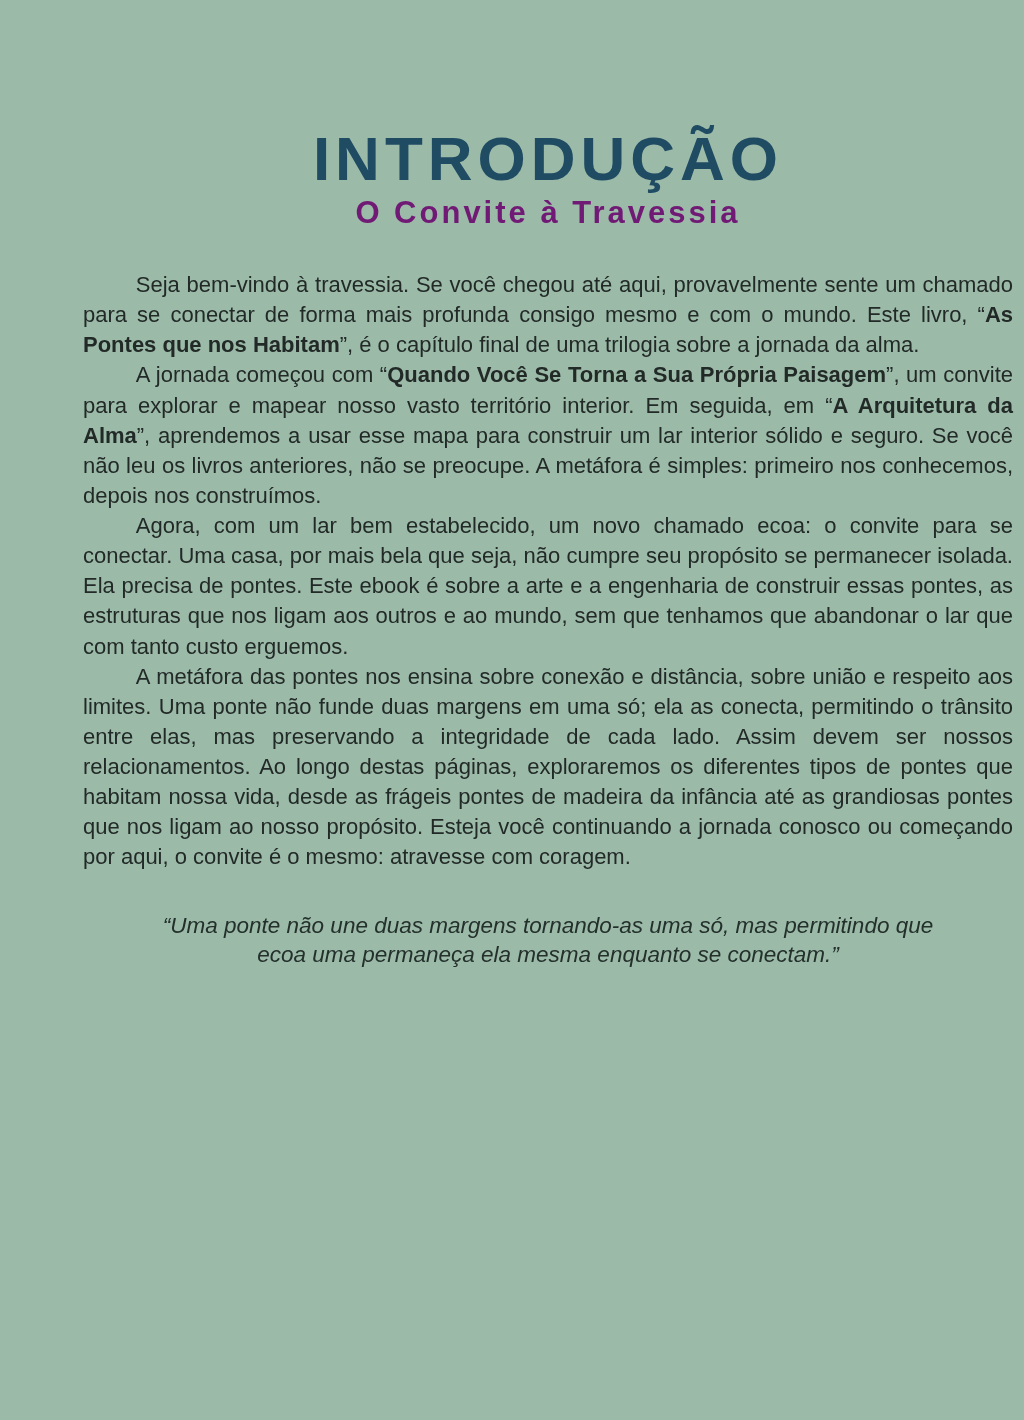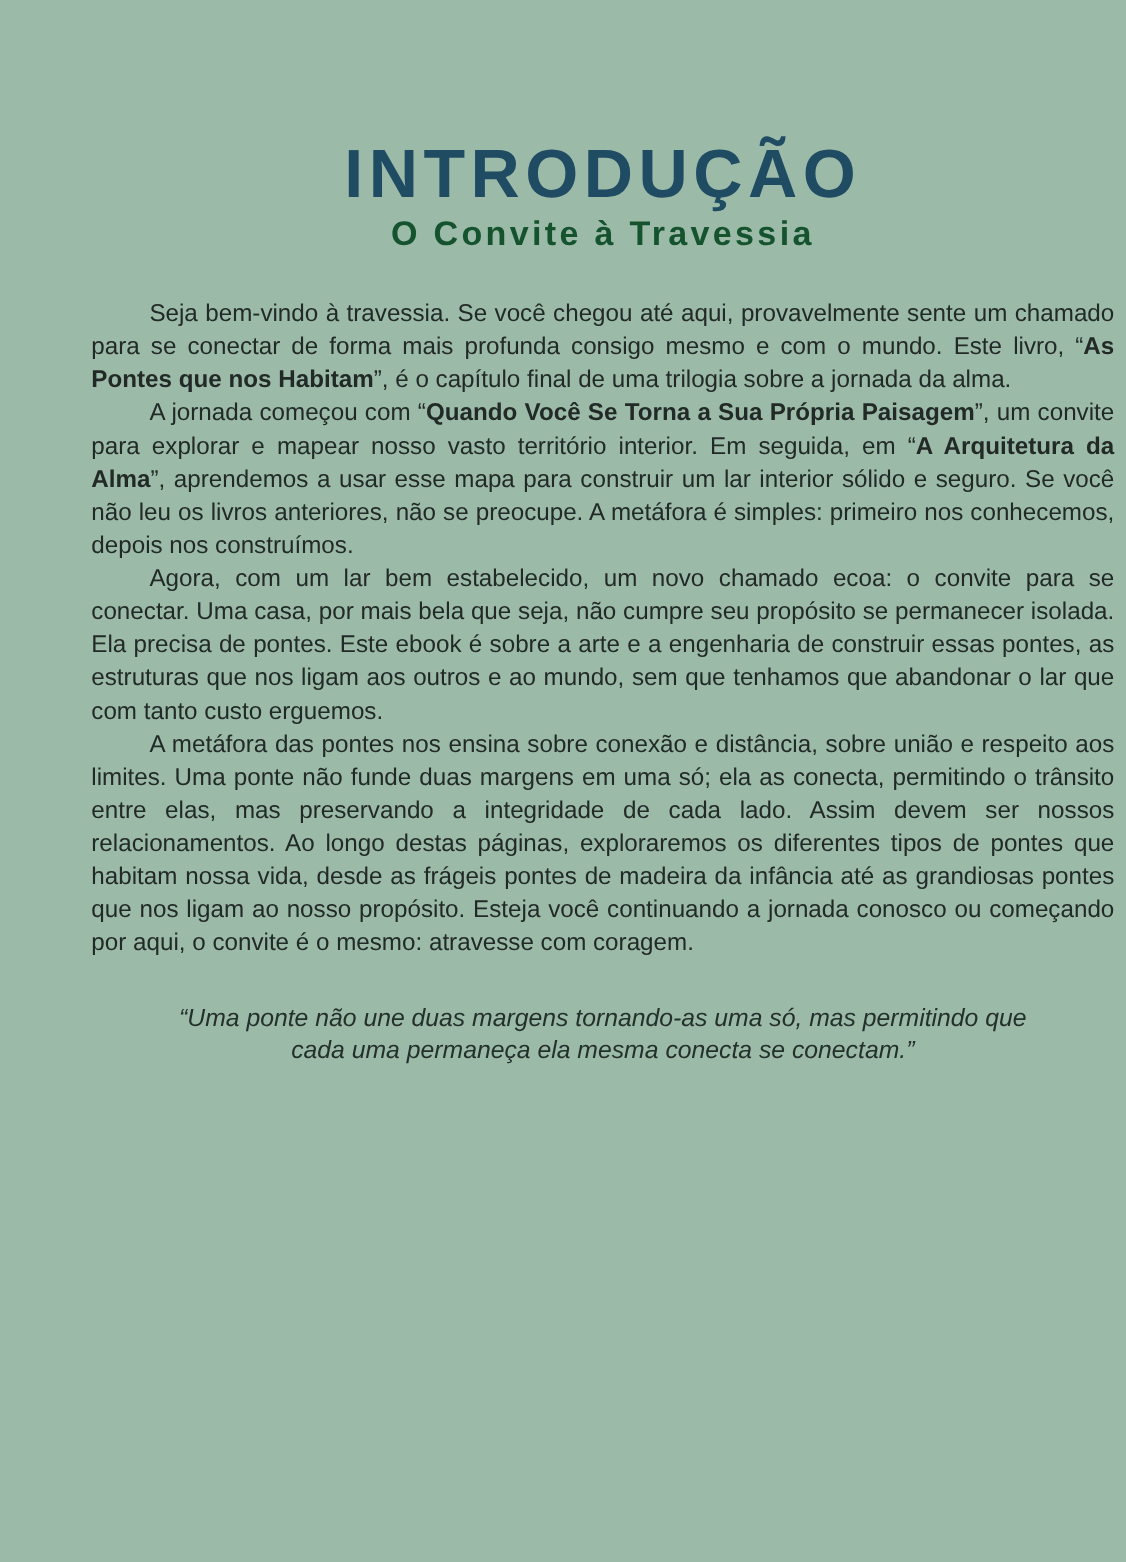--- a/index.html
+++ b/index.html
@@ -31,21 +31,21 @@
     font-weight: 700;
     letter-spacing: 5px;
     color: #1f4b63;
     line-height: 1.0;
     margin: 0;
   }
   .chapter-subtitle {
     font-size: 31px;
     font-weight: 700;
     letter-spacing: 3px;
-    color: #14532d;
+    color: #701a75;
     margin: 6px 0 0 0;
     line-height: 1.1;
   }
   .body-text {
     margin-top: 40px;
     color: #222a28;
     font-size: 22px;
     line-height: 1.37;
     text-align: justify;
     text-justify: inter-word;
@@ -79,15 +79,15 @@
     <h2 class="chapter-subtitle">O Convite à Travessia</h2>
   </div>
 
   <div class="body-text">
       <p><span>Seja bem-vindo à travessia. Se você chegou até aqui, provavelmente sente um chamado para se conectar de forma mais profunda consigo mesmo e com o mundo. Este livro, “</span><b>As Pontes que nos Habitam</b><span>”, é o capítulo final de uma trilogia sobre a jornada da alma.</span></p>
       <p><span>A jornada começou com “</span><b>Quando Você Se Torna a Sua Própria Paisagem</b><span>”, um convite para explorar e mapear nosso vasto território interior. Em seguida, em “</span><b>A Arquitetura da Alma</b><span>”, aprendemos a usar esse mapa para construir um lar interior sólido e seguro. Se você não leu os livros anteriores, não se preocupe. A metáfora é simples: primeiro nos conhecemos, depois nos construímos.</span></p>
       <p><span>Agora, com um lar bem estabelecido, um novo chamado ecoa: o convite para se conectar. Uma casa, por mais bela que seja, não cumpre seu propósito se permanecer isolada. Ela precisa de pontes. Este ebook é sobre a arte e a engenharia de construir essas pontes, as estruturas que nos ligam aos outros e ao mundo, sem que tenhamos que abandonar o lar que com tanto custo erguemos.</span></p>
       <p><span>A metáfora das pontes nos ensina sobre conexão e distância, sobre união e respeito aos limites. Uma ponte não funde duas margens em uma só; ela as conecta, permitindo o trânsito entre elas, mas preservando a integridade de cada lado. Assim devem ser nossos relacionamentos. Ao longo destas páginas, exploraremos os diferentes tipos de pontes que habitam nossa vida, desde as frágeis pontes de madeira da infância até as grandiosas pontes que nos ligam ao nosso propósito. Esteja você continuando a jornada conosco ou começando por aqui, o convite é o mesmo: atravesse com coragem.</span></p>
     </div>
 
-  <div class="quote-block">“Uma ponte não une duas margens tornando-as uma só, mas permitindo que cada uma permaneça ela mesma conecta se conectam.”</div>
+  <div class="quote-block">“Uma ponte não une duas margens tornando-as uma só, mas permitindo que ecoa uma permaneça ela mesma enquanto se conectam.”</div>
 
 </div>
 
 </body></html>

